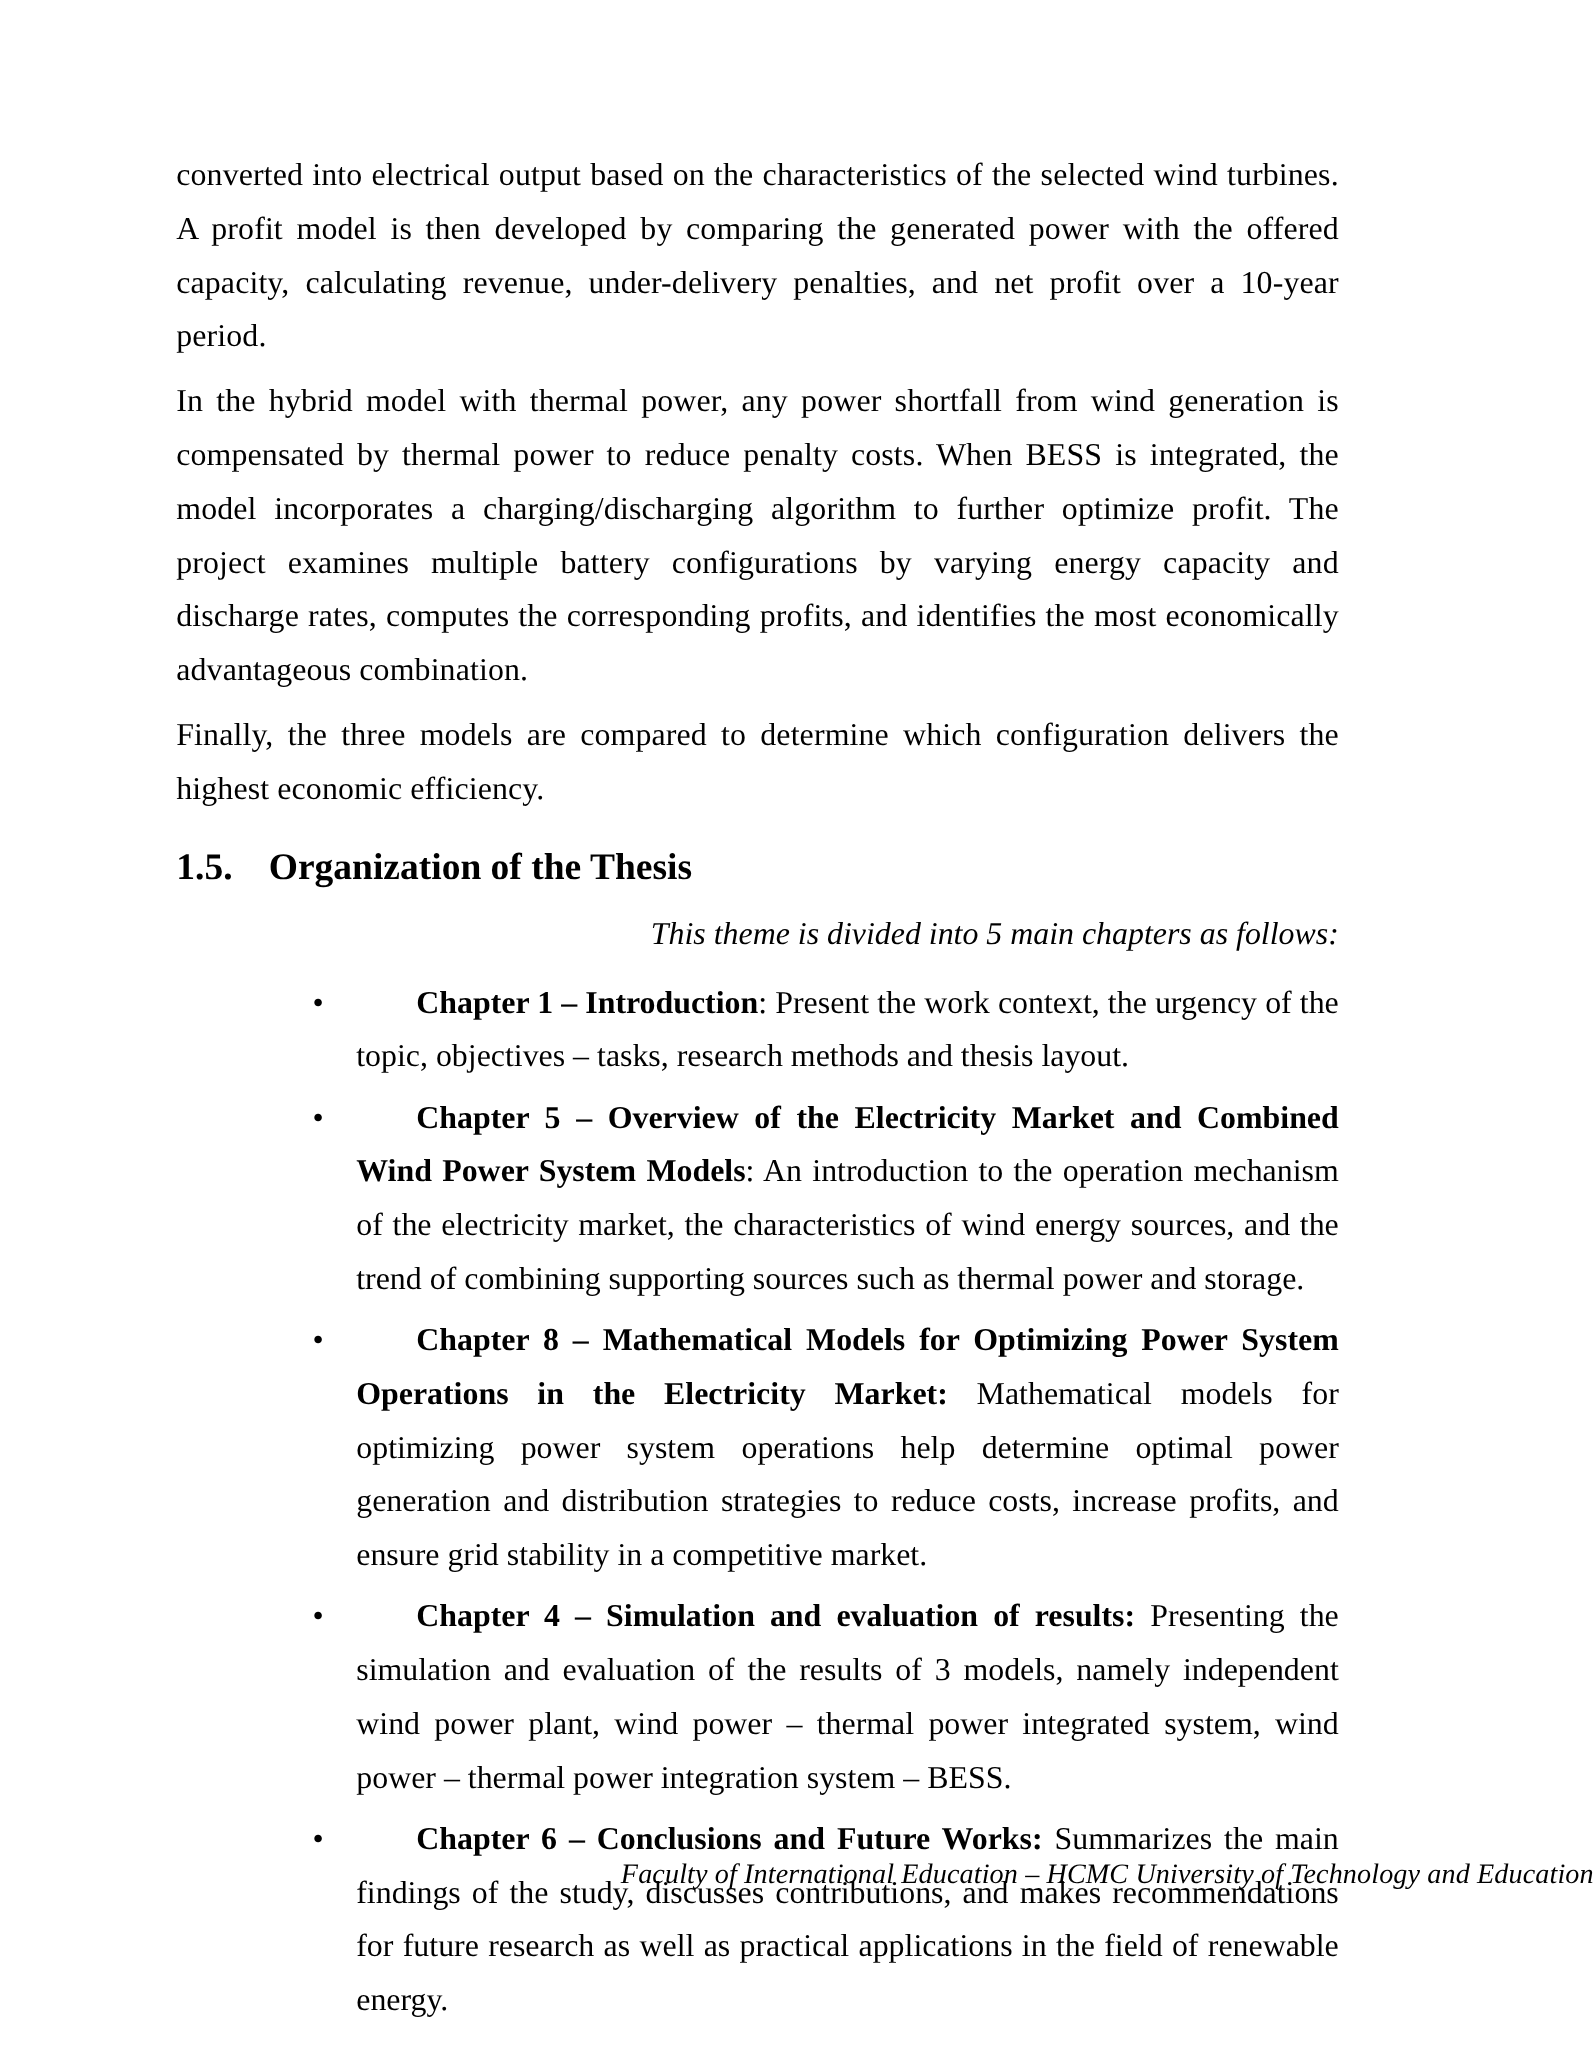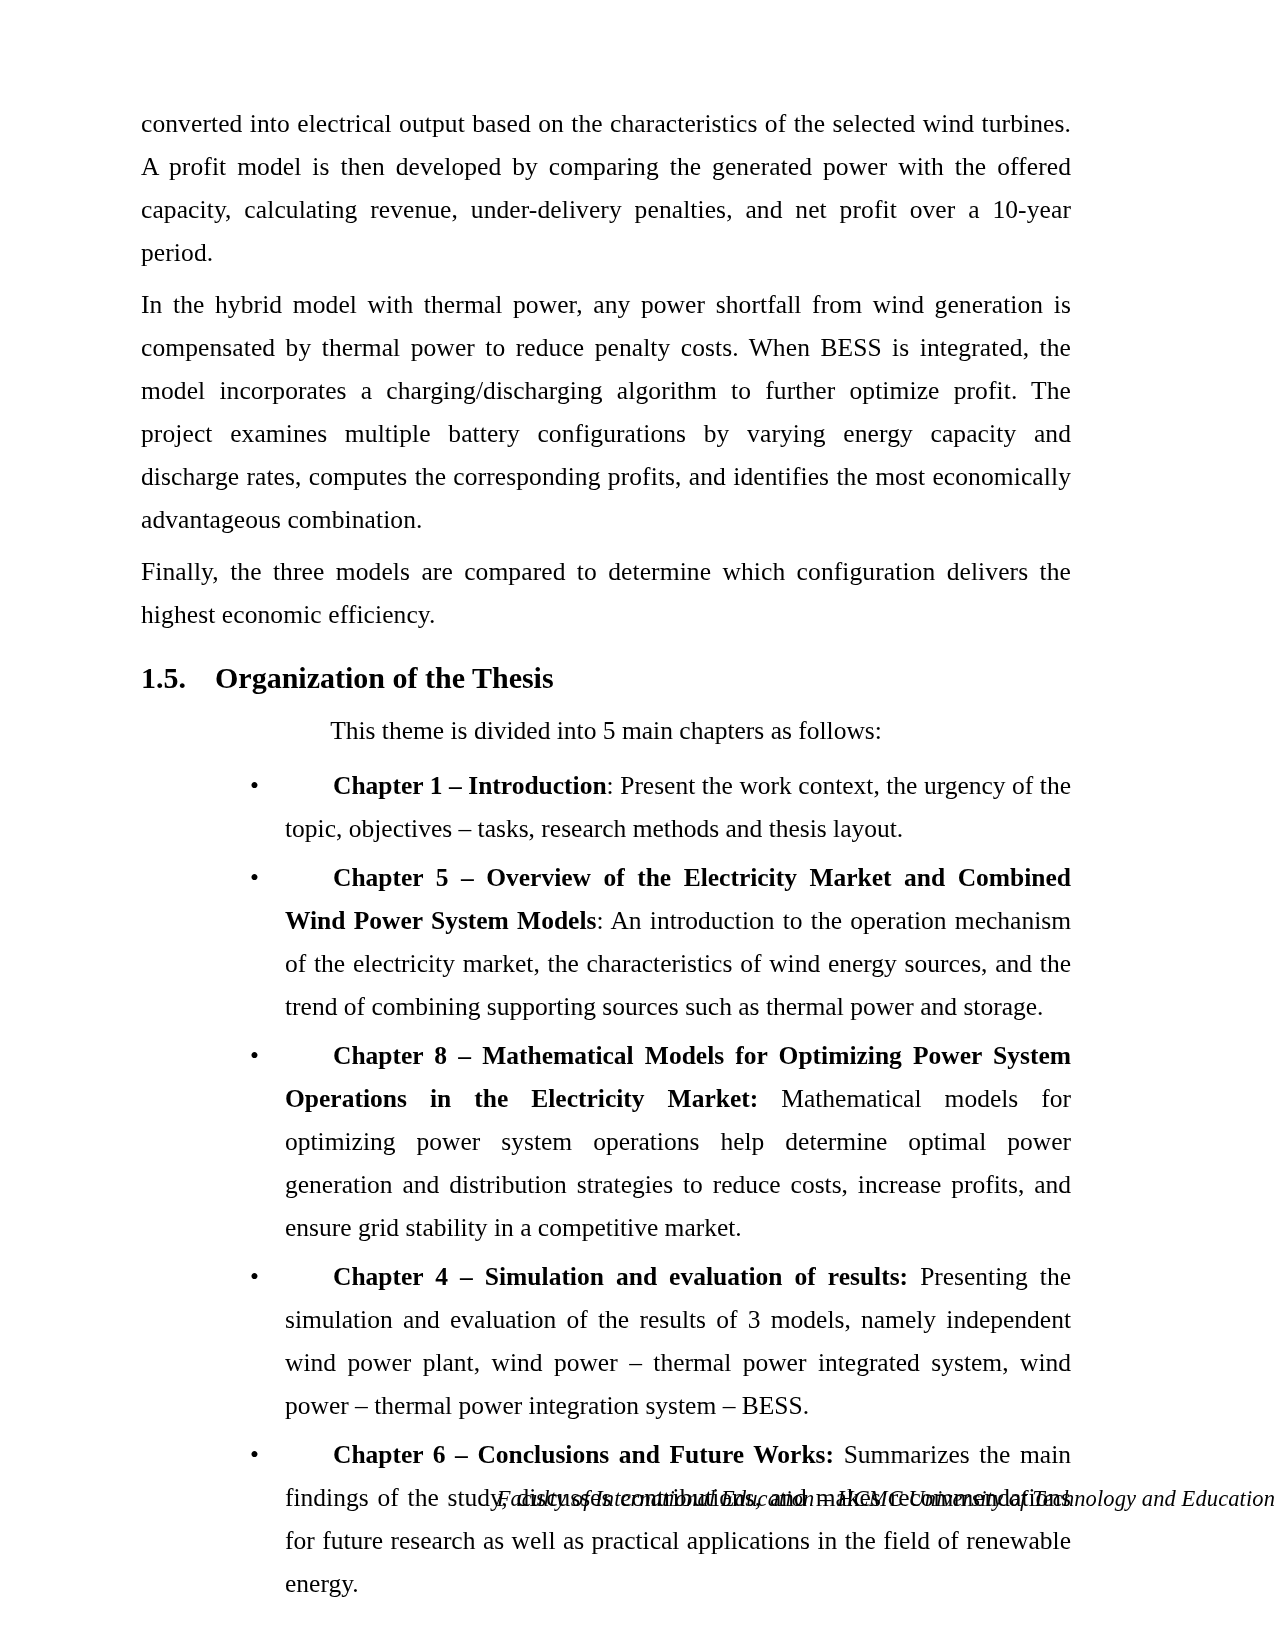--- a/index.html
+++ b/index.html
@@ -13,21 +13,21 @@
     height: 1650px;
     background: #ffffff;
     margin: 0 auto;
     overflow: hidden;
     font-family: "Liberation Serif", "DejaVu Serif", serif;
     color: #000000;
   }
   .content {
     position: absolute;
     left: 141px;
-    top: 102px;
+    top: 118px;
     width: 930px;
   }
   p.body-par {
     margin: 0 0 0 0;
     font-size: 25.5px;
     line-height: 43px;
     text-align: justify;
     text-justify: inter-word;
     letter-spacing: 0.1px;
   }
@@ -48,21 +48,22 @@
     flex: 0 0 74px;
   }
   .heading .htext {
     flex: 1 1 auto;
   }
   .intro-line {
     margin-top: 10px;
     margin-bottom: 12px;
     font-size: 25.5px;
     line-height: 43px;
-    text-align: center;
+    text-align: right;
+    font-style: italic;
   }
   ul.chapter-list {
     list-style: none;
     margin: 0;
     padding: 0;
     margin-top: 8px;
   }
   ul.chapter-list > li {
     position: relative;
     margin-left: 109px;

